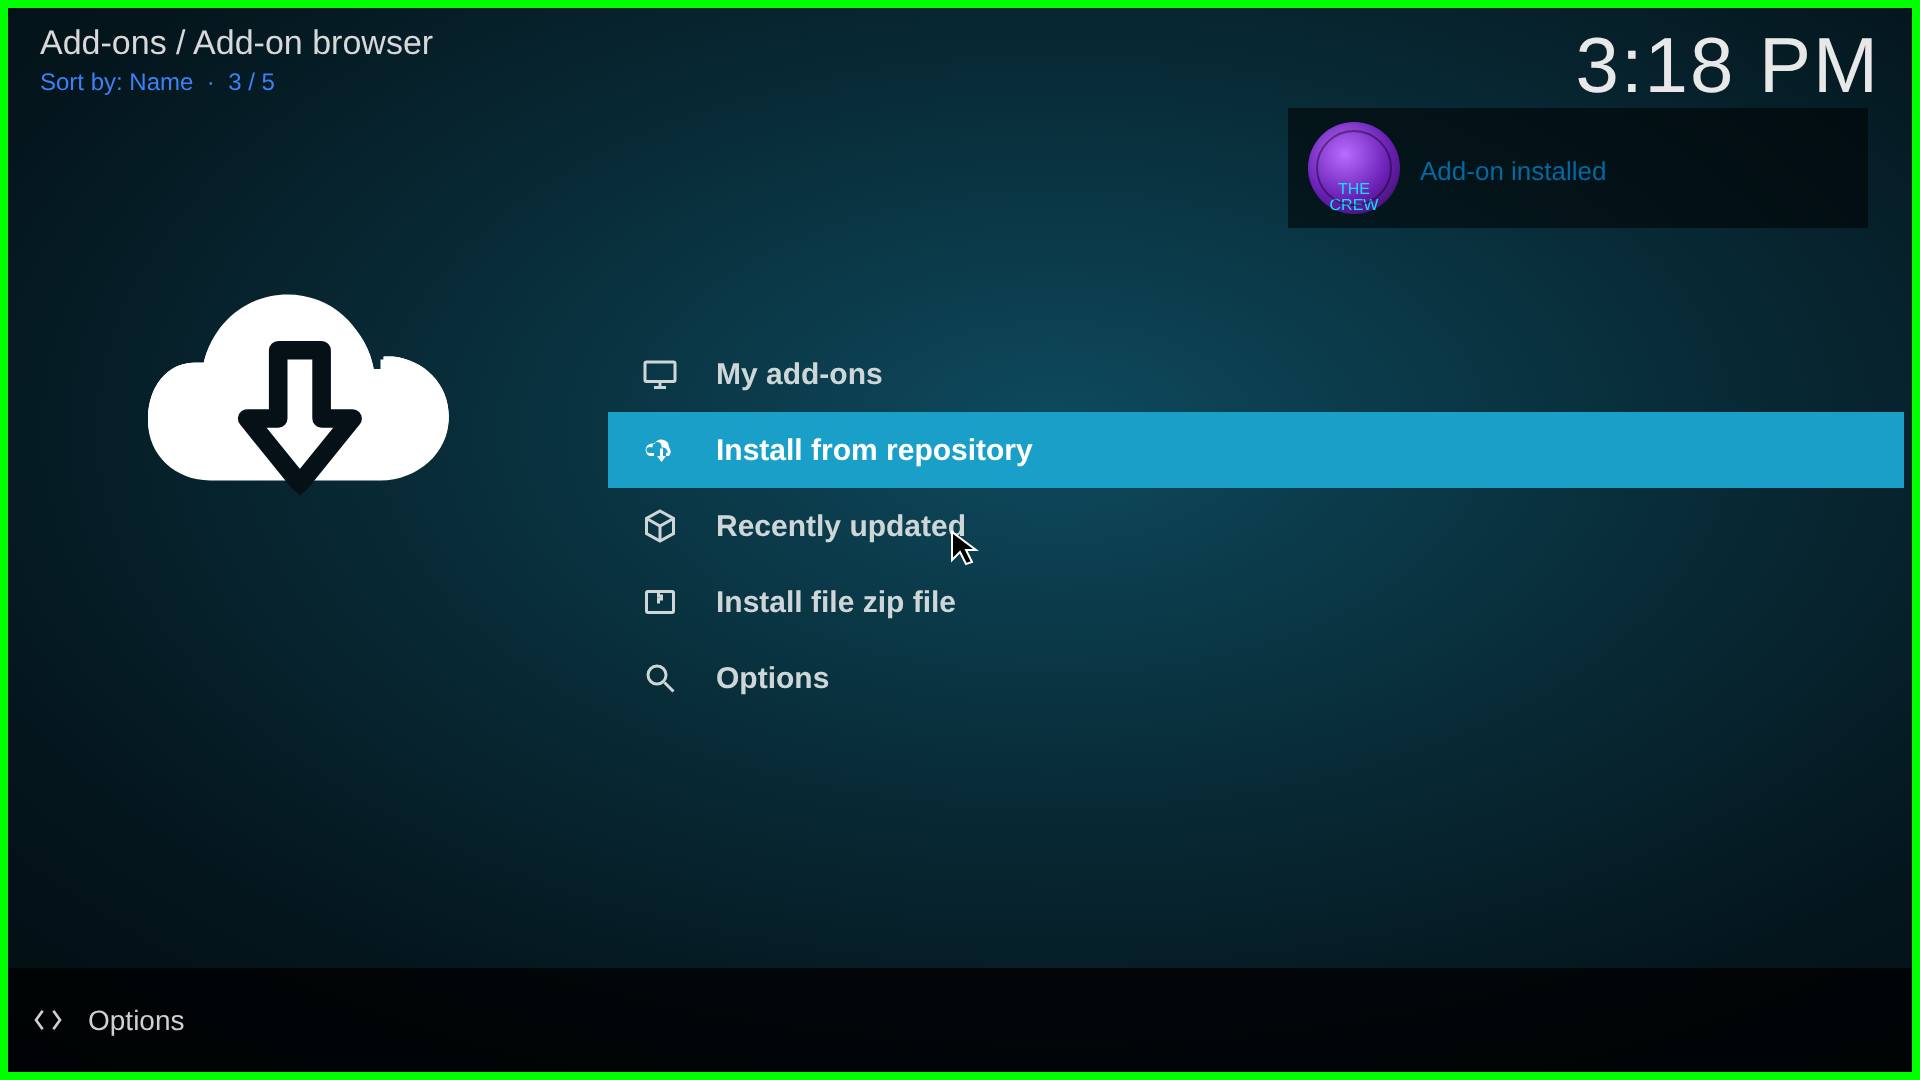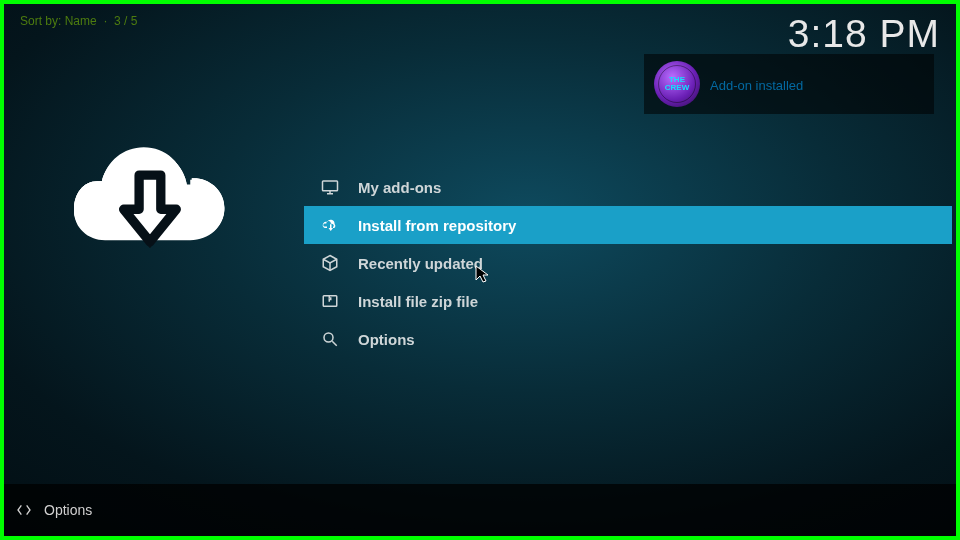--- a/index.html
+++ b/index.html
@@ -15,21 +15,21 @@
 .header {
   position: absolute;
   top: 8px;
   left: 16px;
   right: 16px;
   display: flex;
   justify-content: space-between;
   align-items: flex-start;
 }
 .header-left .breadcrumb { font-size: 17px; color: #d8d8d8; font-weight: 300; }
-.header-left .sortline { font-size: 12px; color: #4d7c0f; margin-top: 2px; }
+.header-left .sortline { font-size: 12px; color: #3b82f6; margin-top: 2px; }
 .clock { font-size: 39px; color: #e8e8e8; font-weight: 300; letter-spacing: 1px; }
 
 
 .sidebar-icon {
   position: absolute;
   left: 70px;
   top: 120px;
   width: 155px;
   height: 155px;
   color: #fff;
@@ -70,24 +70,24 @@
   background: rgba(0,0,0,0.55);
   display: flex;
   align-items: center;
   padding: 6px 10px;
   gap: 10px;
 }
 .toast-icon {
   width: 46px; height: 46px;
   border-radius: 50%;
   background: radial-gradient(circle at 40% 35%, #b96dff 0%, #6a1fb5 55%, #2a0a4a 100%);
-  display: flex; align-items: center; justify-content: center;
+  display: flex; align-items: flex-end; justify-content: center;
   color: #13e0ff;
   font-size: 8px;
-  font-weight: bold;
+  font-weight: normal;
   text-align: center;
   line-height: 1;
   position: relative;
 }
 .toast-icon::after{
   content:"";
   position:absolute;
   inset:4px;
   border:1px solid rgba(0,0,0,0.4);
   border-radius:50%;
@@ -121,20 +121,21 @@
 }
 .footer .ficon { width: 16px; height: 16px; display: flex; align-items: center; justify-content: center; }
 
 svg { display: block; }
 </style>
 </head>
 <body>
 
 <div class="header">
   <div class="header-left">
+    <div class="breadcrumb">Add-ons / Add-on browser</div>
     <div class="sortline">
       <span>Sort by: Name</span>
       <span>&nbsp;·&nbsp;</span>
       <span>3 / 5</span>
     </div>
   </div>
   <div class="clock">3:18 PM</div>
 </div>
 
 <div class="sidebar-icon">

